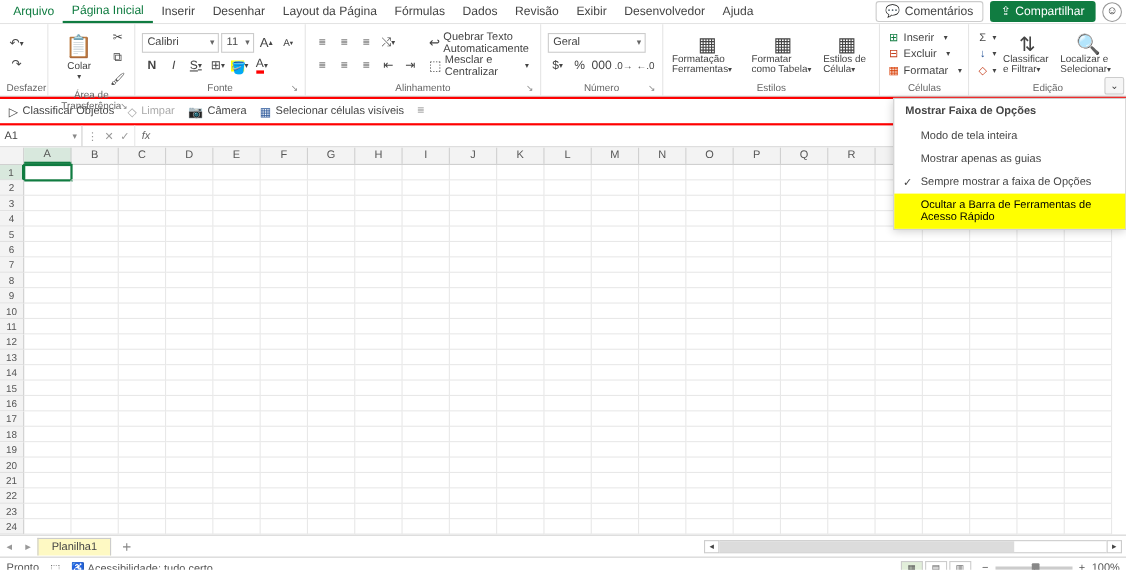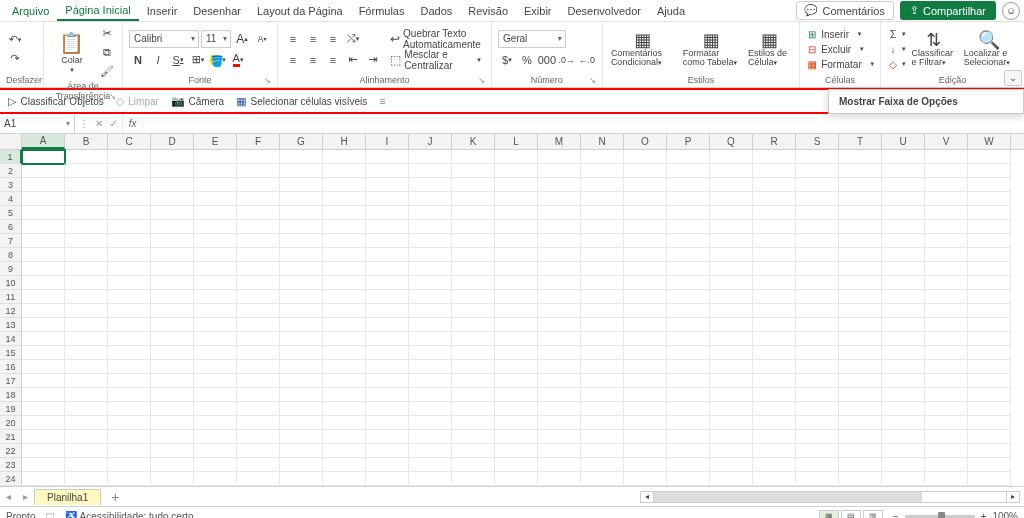--- a/index.html
+++ b/index.html
@@ -55,21 +55,21 @@
 .corner { width:22px; border-right:1px solid #d0d0d0; background:#f3f3f3; }
 .ch { width:43px; border-right:1px solid #d0d0d0; text-align:center; font-size:10px; color:#555; display:flex; align-items:center; justify-content:center; }
 .ch.sel { background:#d8e8dd; border-bottom:2px solid #107c41; }
 .gridrow { display:flex; height:14px; }
 .rh { width:22px; border-right:1px solid #d0d0d0; border-bottom:1px solid #e0e0e0; background:#f3f3f3; text-align:center; font-size:9px; color:#555; display:flex; align-items:center; justify-content:center; }
 .rh.sel { background:#d8e8dd; border-right:2px solid #107c41; }
 .cell { width:43px; border-right:1px solid #e8e8e8; border-bottom:1px solid #e8e8e8; }
 .cell.active { outline:2px solid #107c41; outline-offset:-1px; }
 
 
-.ribbon-menu { position:absolute; right:0; top:89px; width:196px; background:#fff; border:1px solid #ccc; box-shadow:0 2px 8px rgba(0,0,0,0.2); z-index:50; font-size:10px; }
+.ribbon-menu { position:absolute; right:0; top:89px; width:212px; background:#fff; border:1px solid #ccc; box-shadow:0 2px 8px rgba(0,0,0,0.2); z-index:50; font-size:10px; }
 .ribbon-menu .hdr { font-weight:600; padding:6px 10px; font-size:10px; }
 .ribbon-menu .mi { padding:5px 10px 5px 24px; cursor:pointer; position:relative; }
 .ribbon-menu .mi.chk::before { content:"✓"; position:absolute; left:8px; }
 .ribbon-menu .mi.hl { background:#ffff00; color:#000; }
 .ribbon-menu .mi.hl::before { content:""; position:absolute; left:0; top:0; width:3px; height:100%; }
 
 .collapse-wrap { position:absolute; right:2px; top:70px; }
 .collapse-btn { width:18px; height:16px; border:1px solid #ccc; border-radius:2px; display:flex; align-items:center; justify-content:center; font-size:9px; background:#f6f6f6; cursor:pointer; }
 
 
@@ -206,38 +206,38 @@
           </div>
         <div class="midbtn"><span class="mi">⬚</span><span>Mesclar e Centralizar</span>&nbsp;<span style="font-size:7px;">▾</span></div>
       </div>
     </div>
     <div class="label"><span>Alinhamento</span><span class="dlauncher">↘</span></div>
   </div>
 
   <div class="rgroup">
     <div class="body">
         <div class="col" style="gap:3px;">
-      <div class="selectbox" style="width:68px;">Geral</div>
+      <div class="selectbox" style="width:89px;">Geral</div>
       <div class="row">
         <div class="smbtn">$<span style="font-size:7px;">▾</span></div>
         <div class="smbtn">%</div>
         <div class="smbtn">000</div>
         <div class="smbtn" style="font-size:9px;">.0→</div>
         <div class="smbtn" style="font-size:9px;">←.0</div>
       </div>
     </div>
       </div>
     <div class="label"><span>Número</span><span class="dlauncher">↘</span></div>
   </div>
 
   <div class="rgroup">
     <div class="body">
       <div class="stackbtn">
           <div class="ico">▦</div>
-          <div class="txt"><span>Comentários Condicional</span><span style="font-size:7px;">▾</span></div>
+          <div class="txt"><span>Formatação Ferramentas</span><span style="font-size:7px;">▾</span></div>
         </div>
       <div class="stackbtn">
           <div class="ico">▦</div>
           <div class="txt"><span>Formatar como Tabela</span><span style="font-size:7px;">▾</span></div>
         </div>
       <div class="stackbtn">
           <div class="ico">▦</div>
           <div class="txt"><span>Estilos de Célula</span><span style="font-size:7px;">▾</span></div>
         </div>
     </div>
@@ -974,20 +974,26 @@
         <div class="cell"></div>
         <div class="cell"></div>
         <div class="cell"></div>
         <div class="cell"></div>
       </div>
     </div>
 </div>
 
 <div class="ribbon-menu">
   <div class="hdr">Mostrar Faixa de Opções</div>
+  <div id="ribbon-menu-items">
+      <div class="mi">Modo de tela inteira</div>
+      <div class="mi">Mostrar apenas as guias</div>
+      <div class="mi chk">Sempre mostrar a faixa de Opções</div>
+      <div class="mi hl">Ocultar a Barra de Ferramentas de Acesso Rápido</div>
+    </div>
 </div>
 
 <div class="sheetbar">
   <div class="navarr">◂</div>
   <div class="navarr">▸</div>
   <div class="sheettab">Planilha1</div>
   <div class="addsheet">+</div>
   <div class="flex"></div>
   <div class="hscroll">
     <div class="arrow">◂</div>

